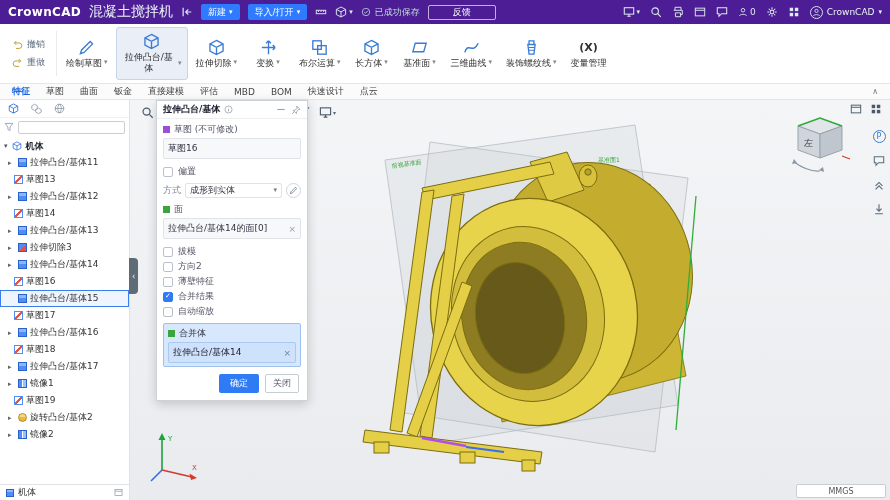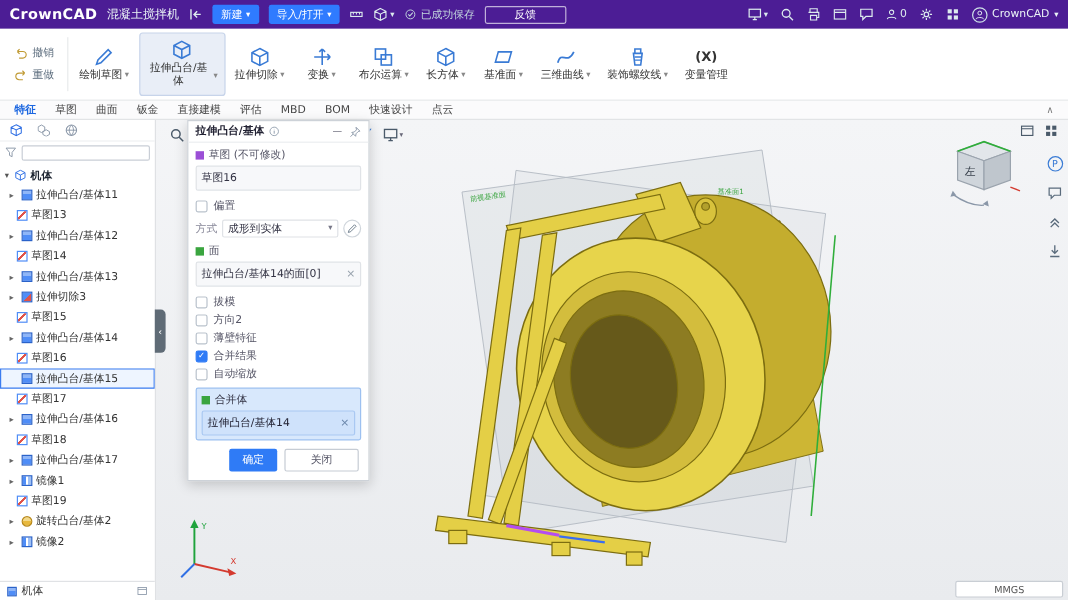--- a/index.html
+++ b/index.html
@@ -5,21 +5,21 @@
   * { box-sizing: border-box; margin: 0; padding: 0; }
   html,body { width:890px; height:500px; overflow:hidden;
     font-family:"DejaVu Sans","Liberation Sans",sans-serif; font-size:10px; background:#fff; }
   .ic { width:12px; height:12px; display:block; }
   .icg { width:17px; height:17px; display:block; }
   svg:has(use[href="#i-none"]) { display:none; }
 
   
   .topbar { height:24px; background:#4c1d95; display:flex; align-items:center; padding:0 8px; gap:8px; color:#fff; }
   .logo { font-size:12px; font-weight:bold; letter-spacing:.3px; }
-  .doc-title { font-size:10px; color:#eaf4f6; }
+  .doc-title { font-size:14px; color:#eaf4f6; }
   .tb-ic { color:#dcebee; display:flex; align-items:center; gap:2px; cursor:pointer; }
   .tb-btn { background:#2f7bff; color:#fff; border:none; border-radius:2px; height:16px;
     font-size:9px; padding:0 7px; display:flex; align-items:center; gap:3px; cursor:pointer;
     font-family:inherit; }
   .caret { font-size:7px; line-height:1; }
   .save-status { display:flex; align-items:center; gap:4px; color:#c4d9de; font-size:9px; }
   .tb-outline { background:transparent; border:1px solid rgba(255,255,255,.65); color:#fff;
     height:15px; border-radius:2px; font-size:9px; padding:0 24px; cursor:pointer; font-family:inherit; }
   .tb-right { margin-left:auto; display:flex; align-items:center; gap:10px; }
   .user-count { display:flex; align-items:center; gap:2px; color:#dcebee; font-size:9px; }
@@ -151,21 +151,21 @@
   .merge-group { background:#d8e8fc; border:1px solid #9cc0f0; border-radius:2px; padding:3px 4px;
     margin-top:4px; }
   .merge-group .flabel { color:#334; }
   .merge-box { background:#cfe2fb; border:1px solid #a9c8f2; border-radius:2px; padding:3px 4px;
     display:flex; align-items:center; color:#223; }
   .merge-box .x { margin-left:auto; color:#6b87ab; cursor:pointer; }
   .dlg-footer { display:flex; justify-content:flex-end; gap:6px; padding:7px 2px 1px; }
   .btn-ok { background:#2f7bf6; color:#fff; border:none; border-radius:2px; font-size:9px;
     padding:3px 11px; cursor:pointer; font-family:inherit; }
   .btn-close { background:#fff; color:#556; border:1px solid #c6ccd4; border-radius:2px;
-    font-size:9px; padding:2px 21px; cursor:pointer; font-family:inherit; }
+    font-size:9px; padding:2px 7px; cursor:pointer; font-family:inherit; }
 </style>
 </head>
 <body>
 
 <svg width="0" height="0" style="position:absolute">
 <defs>
   <symbol id="i-back" viewBox="0 0 14 14">
         <path d="M2.5 2v10M12 7H5.5M8.5 4L5.5 7l3 3" fill="none" stroke="currentColor" stroke-width="1.4"></path>
       </symbol>
   <symbol id="i-cube" viewBox="0 0 14 14">
@@ -603,25 +603,20 @@
             <span class="ti extrude"></span>
             <span class="tlabel">拉伸凸台/基体13</span>
           </div>
 
           <div class="tree-item arrow">
             <span class="arrow-g">▸</span>
             <span class="ti cut"></span>
             <span class="tlabel">拉伸切除3</span>
           </div>
 
-          <div class="tree-item indent">
-            <span class="arrow-g">▸</span>
-            <span class="ti sketch"></span>
-            <span class="tlabel">草图15</span>
-          </div>
 
           <div class="tree-item arrow">
             <span class="arrow-g">▸</span>
             <span class="ti extrude"></span>
             <span class="tlabel">拉伸凸台/基体14</span>
           </div>
 
           <div class="tree-item indent">
             <span class="arrow-g">▸</span>
             <span class="ti sketch"></span>

